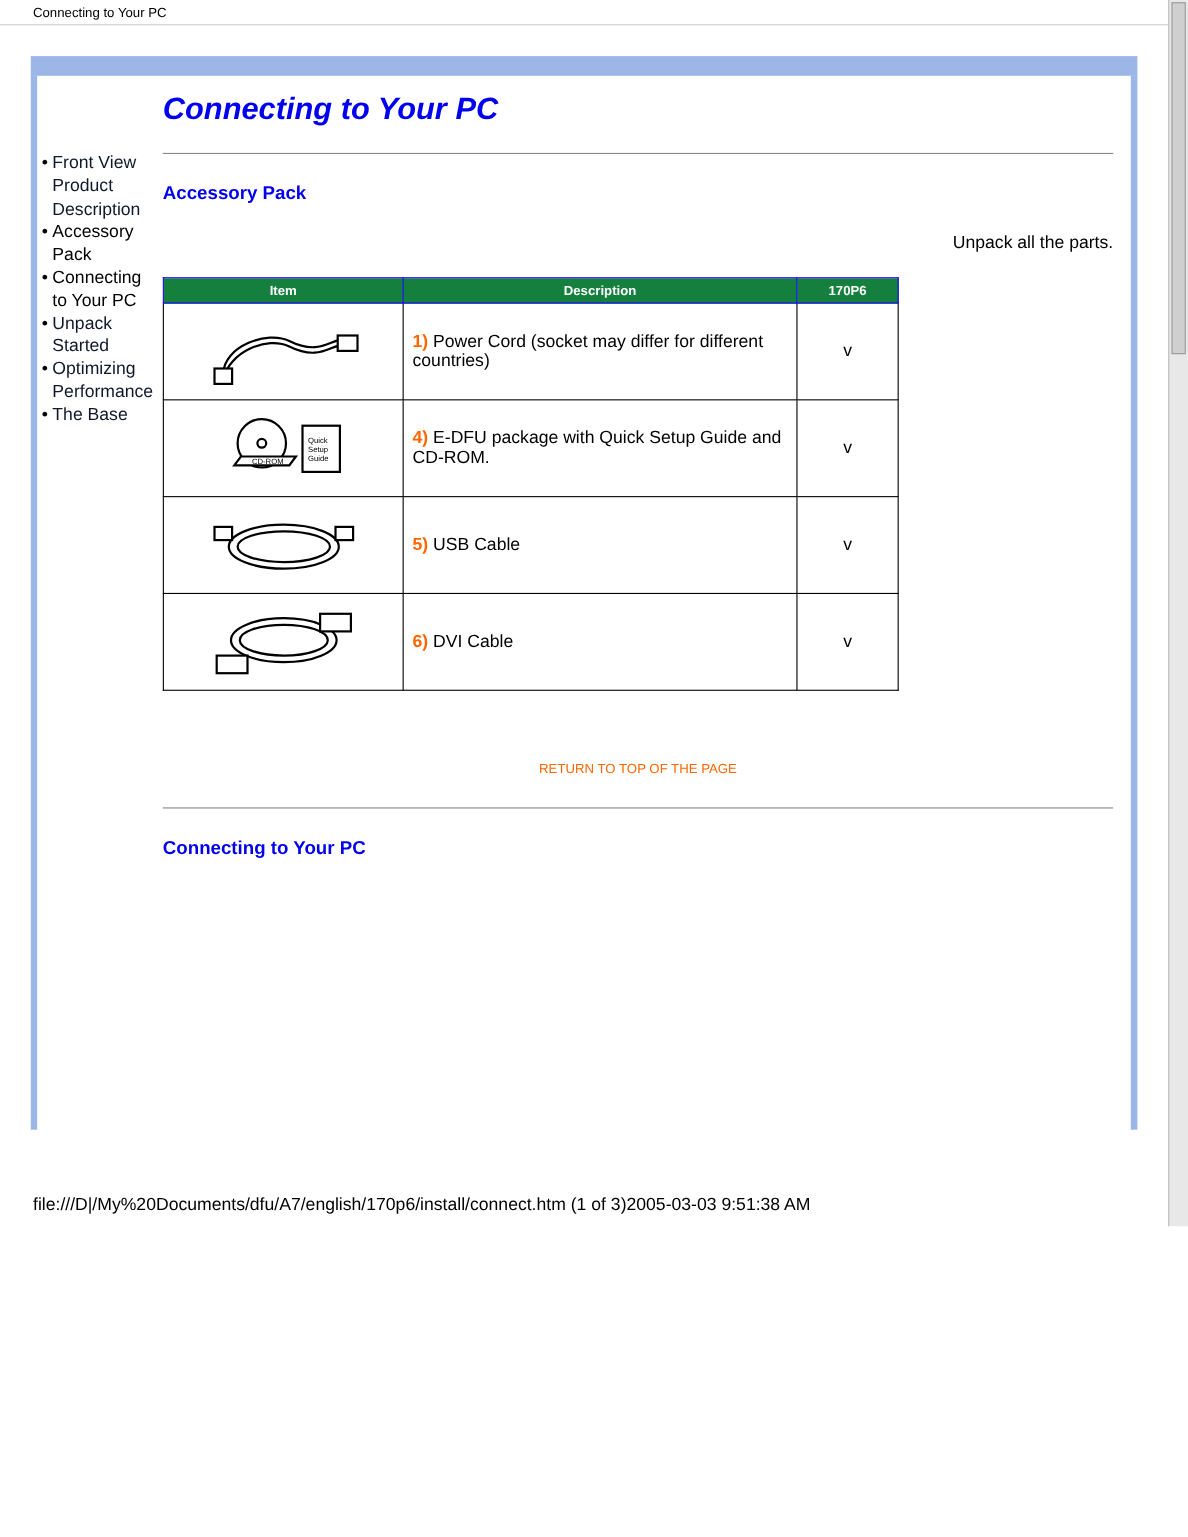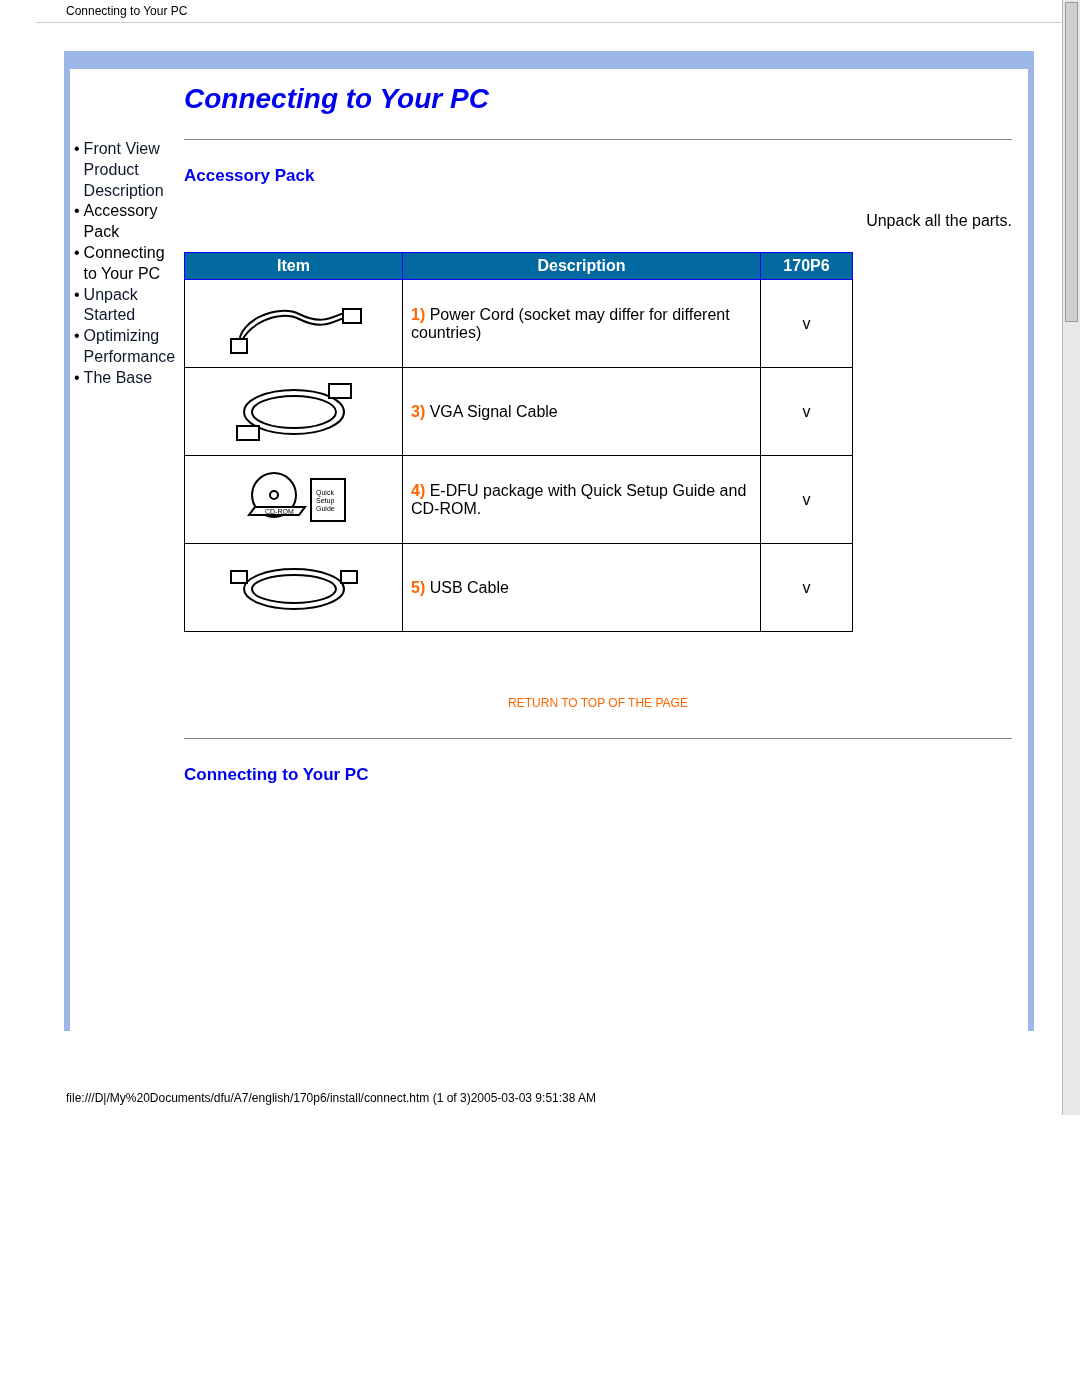--- a/index.html
+++ b/index.html
@@ -83,27 +83,27 @@
   }
   table.acc {
     border-collapse: collapse;
     width: 668px;
     table-layout: fixed;
   }
   table.acc col.c1 { width: 218px; }
   table.acc col.c2 { width: 358px; }
   table.acc col.c3 { width: 92px; }
   table.acc th {
-    background: #0369a1;
+    background: #15803d;
     color: #fff;
     font-weight: bold;
     text-align: center;
     padding: 4px 6px;
     border: 1px solid #1200ff;
-    font-size: 16px;
+    font-size: 12px;
   }
   table.acc td {
     border: 1px solid #000;
     padding: 6px 8px;
     vertical-align: middle;
     font-size: 16px;
     height: 88px;
   }
   table.acc td.check {
     text-align: center;
@@ -121,40 +121,40 @@
   }
   .return-link {
     display: block;
     text-align: center;
     color: #ff6600;
     text-decoration: none;
     margin: 64px 0 28px 0;
     font-size: 12px;
   }
   .footer-path {
-    font-size: 12px;
+    font-size: 16px;
     padding: 60px 0 10px 30px;
   }
   .right-scroll {
     width: 18px;
     background: #e8e8e8;
     border-left: 1px solid #bbb;
     position: relative;
   }
   .right-scroll .thumb {
     position: absolute;
     top: 2px; left: 2px; right: 2px;
     height: 320px;
     background: #cfcfcf;
     border: 1px solid #999;
   }
   .whole {
     display: flex;
   }
-  .left-all { flex: 1; margin-left: 36px; }
+  .left-all { flex: 1; }
 </style>
 </head>
 <body>
 
 <div class="whole">
 <div class="left-all">
 
 <div class="header-strip">Connecting to Your PC</div>
 
 <div class="outer">
@@ -221,35 +221,20 @@
                 </svg>
               </td>
               <td>
                 <span class="item-num">1)</span>
                 <span>Power Cord (socket may differ for different countries)</span>
               </td>
               <td class="check">v</td>
             </tr>
 
 
-            <tr>
-              <td class="illus">
-                <svg width="150" height="72" viewBox="0 0 150 72">
-                  <ellipse cx="75" cy="36" rx="50" ry="22" fill="none" stroke="#000" stroke-width="2"></ellipse>
-                  <ellipse cx="75" cy="36" rx="42" ry="16" fill="none" stroke="#000" stroke-width="2"></ellipse>
-                  <rect x="18" y="50" width="22" height="14" fill="#fff" stroke="#000" stroke-width="2"></rect>
-                  <rect x="110" y="8" width="22" height="14" fill="#fff" stroke="#000" stroke-width="2"></rect>
-                </svg>
-              </td>
-              <td>
-                <span class="item-num">3)</span>
-                <span>VGA Signal Cable</span>
-              </td>
-              <td class="check">v</td>
-            </tr>
 
             <tr>
               <td class="illus">
                 <svg width="150" height="70" viewBox="0 0 150 70">
                   <circle cx="55" cy="30" r="22" fill="#fff" stroke="#000" stroke-width="2"></circle>
                   <circle cx="55" cy="30" r="4" fill="#fff" stroke="#000" stroke-width="2"></circle>
                   <path d="M30 50 L80 50 L86 42 L36 42 Z" fill="#fff" stroke="#000" stroke-width="2"></path>
                   <text x="46" y="49" font-size="7" fill="#000">CD-ROM</text>
                   <rect x="92" y="14" width="34" height="42" fill="#fff" stroke="#000" stroke-width="2"></rect>
                   <text x="97" y="30" font-size="7" fill="#000">Quick</text>
@@ -273,20 +258,35 @@
                   <rect x="122" y="18" width="16" height="12" fill="#fff" stroke="#000" stroke-width="2"></rect>
                 </svg>
               </td>
               <td>
                 <span class="item-num">5)</span>
                 <span>USB Cable</span>
               </td>
               <td class="check">v</td>
             </tr>
 
+            <tr>
+              <td class="illus">
+                <svg width="150" height="72" viewBox="0 0 150 72">
+                  <ellipse cx="75" cy="34" rx="48" ry="20" fill="none" stroke="#000" stroke-width="2"></ellipse>
+                  <ellipse cx="75" cy="34" rx="40" ry="14" fill="none" stroke="#000" stroke-width="2"></ellipse>
+                  <rect x="14" y="48" width="28" height="16" fill="#fff" stroke="#000" stroke-width="2"></rect>
+                  <rect x="108" y="10" width="28" height="16" fill="#fff" stroke="#000" stroke-width="2"></rect>
+                </svg>
+              </td>
+              <td>
+                <span class="item-num">6)</span>
+                <span>DVI Cable</span>
+              </td>
+              <td class="check">v</td>
+            </tr>
           </tbody>
         </table>
 
         <a href="#" class="return-link">RETURN TO TOP OF THE PAGE</a>
 
         <hr>
 
         <div class="section-heading">Connecting to Your PC</div>
 
         <div style="height:220px"></div>

